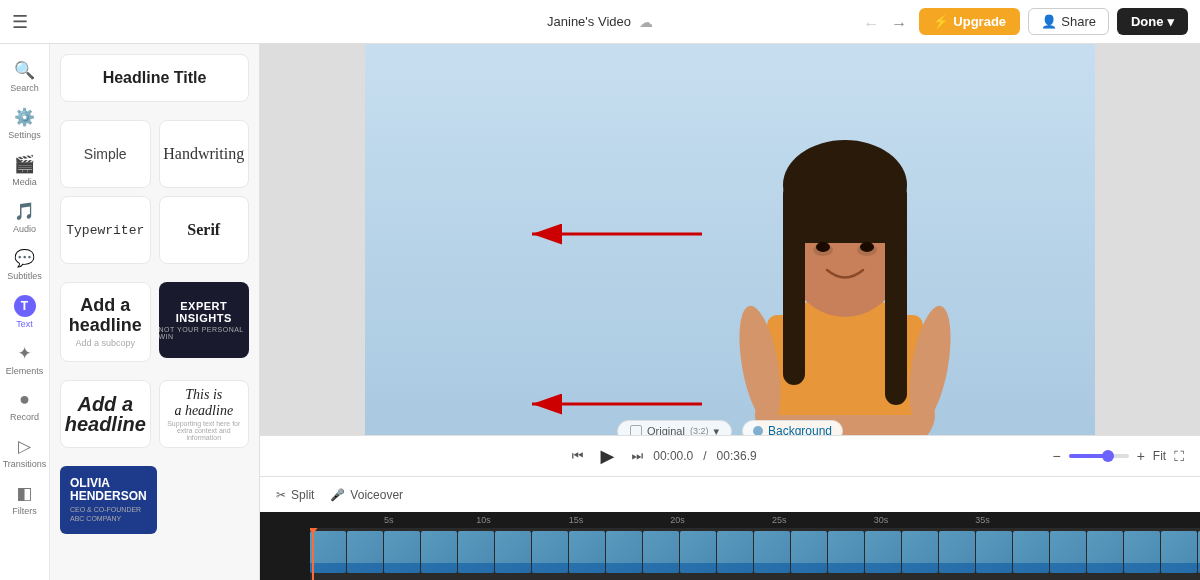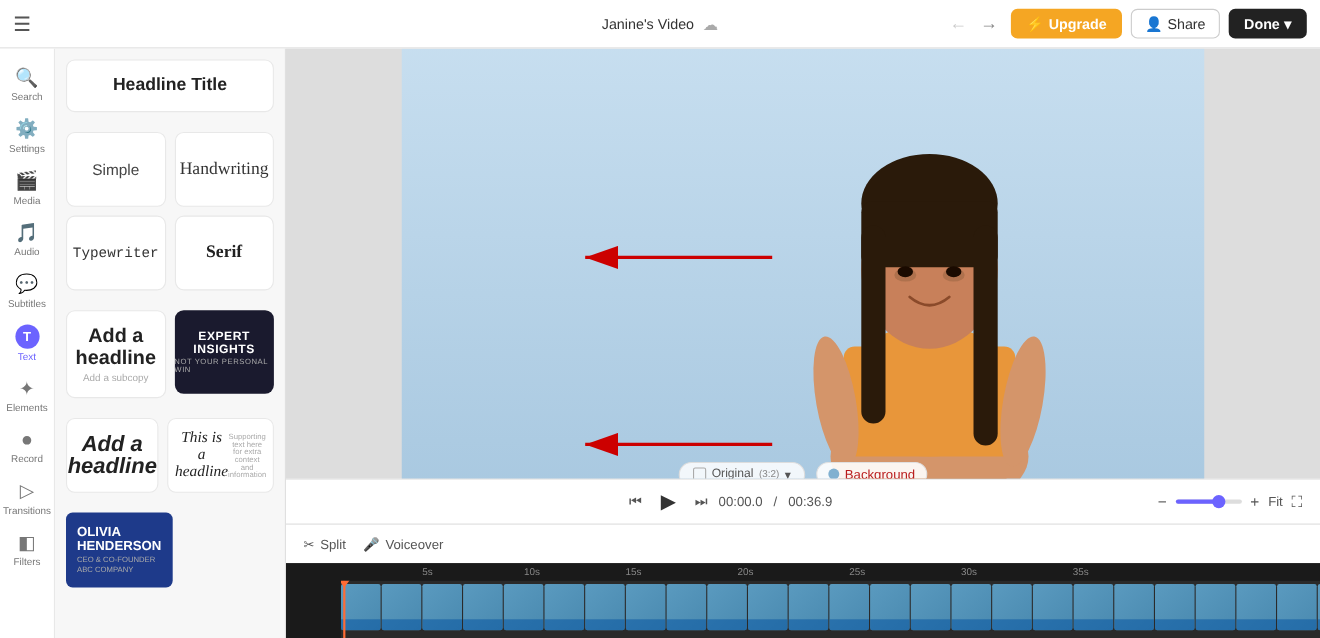--- a/index.html
+++ b/index.html
@@ -42,21 +42,21 @@
     .headline-card .subcopy-text { font-size: 9px; color: #aaa; margin-top: 2px; }
     .expert-card { background: #1a1a2e; border-radius: 8px; height: 76px; display: flex; flex-direction: column; align-items: center; justify-content: center; cursor: pointer; overflow: hidden; }
     .expert-card .expert-title { font-size: 11px; font-weight: 900; color: #fff; text-transform: uppercase; letter-spacing: 0.5px; line-height: 1.1; text-align: center; }
     .expert-card .expert-subtitle { font-size: 7px; color: #aaa; text-transform: uppercase; margin-top: 2px; letter-spacing: 0.5px; }
 
     
     .bold-italic-card { background: #fff; border-radius: 8px; border: 1px solid #e8e8e8; height: 68px; display: flex; align-items: center; justify-content: center; cursor: pointer; }
     .bold-italic-label { font-size: 20px; font-style: italic; font-weight: 700; color: #222; line-height: 1; text-align: center; }
 
     
-    .script-card { background: #fff; border-radius: 8px; border: 1px solid #e8e8e8; height: 68px; display: flex; flex-direction: row; align-items: center; justify-content: center; cursor: pointer; padding: 6px; }
+    .script-card { background: #fff; border-radius: 8px; border: 1px solid #e8e8e8; height: 68px; display: flex; flex-direction: column; align-items: center; justify-content: center; cursor: pointer; padding: 6px; }
     .script-headline { font-size: 14px; font-family: Georgia, serif; font-style: italic; color: #222; text-align: center; line-height: 1.1; }
     .script-subtitle { font-size: 7px; color: #aaa; text-align: center; margin-top: 2px; }
 
     
     .name-card-blue { background: #1e3a8a; border-radius: 6px; height: 68px; display: flex; flex-direction: column; align-items: flex-start; justify-content: center; cursor: pointer; padding: 8px 10px; }
     .name-card-blue .name-text { font-size: 12px; font-weight: 800; color: #fff; line-height: 1.1; text-transform: uppercase; }
     .name-card-blue .name-subtitle { font-size: 7px; color: #aaa; margin-top: 3px; line-height: 1.2; text-transform: uppercase; }
     .name-card-purple { background: #6c47d4; border-radius: 6px; height: 68px; display: flex; flex-direction: column; align-items: center; justify-content: center; cursor: pointer; padding: 6px; }
     .name-card-purple .ml-name { font-size: 13px; font-weight: 700; color: #fff; text-align: center; }
     .name-card-purple .ml-subtitle { font-size: 7px; color: #ddd; text-align: center; margin-top: 2px; }
@@ -77,21 +77,21 @@
     .vc-play-btn { width: 28px; height: 28px; background: transparent; border: none; cursor: pointer; font-size: 18px; color: #333; display: flex; align-items: center; justify-content: center; }
     .vc-skip { background: transparent; border: none; cursor: pointer; font-size: 13px; color: #555; }
     .vc-time { font-size: 12px; color: #555; }
     .vc-right { display: flex; align-items: center; gap: 8px; }
     .vc-zoom-btn { background: transparent; border: none; cursor: pointer; font-size: 14px; color: #555; }
     .vc-slider { width: 60px; height: 4px; background: #ddd; border-radius: 2px; position: relative; }
     .vc-slider-fill { width: 60%; height: 100%; background: #6c63ff; border-radius: 2px; }
     .vc-slider-thumb { width: 12px; height: 12px; background: #6c63ff; border-radius: 50%; position: absolute; top: -4px; left: 55%; }
     .vc-fit { font-size: 12px; color: #555; cursor: pointer; }
     .vc-expand { background: transparent; border: none; cursor: pointer; font-size: 14px; color: #555; }
-    .bg-pill { display: flex; align-items: center; gap: 5px; font-size: 12px; color: #b91c1c; background: rgba(255,255,255,0.9); border: 1px solid #e0e0e0; border-radius: 14px; padding: 3px 10px; }
+    .bg-pill { display: flex; align-items: center; gap: 5px; font-size: 12px; color: #0369a1; background: rgba(255,255,255,0.9); border: 1px solid #e0e0e0; border-radius: 14px; padding: 3px 10px; }
     .bg-dot { width: 10px; height: 10px; background: #80b0d0; border-radius: 50%; }
 
     
     .timeline { height: 68px; background: #1a1a1a; display: flex; align-items: flex-end; overflow: hidden; flex-shrink: 0; }
 
     
     .bottom-toolbar { height: 36px; background: #fff; border-top: 1px solid #e0e0e0; display: flex; align-items: center; padding: 0 16px; gap: 16px; flex-shrink: 0; }
     .toolbar-btn { background: transparent; border: none; cursor: pointer; font-size: 12px; color: #555; display: flex; align-items: center; gap: 5px; }
   </style>
 </head>

